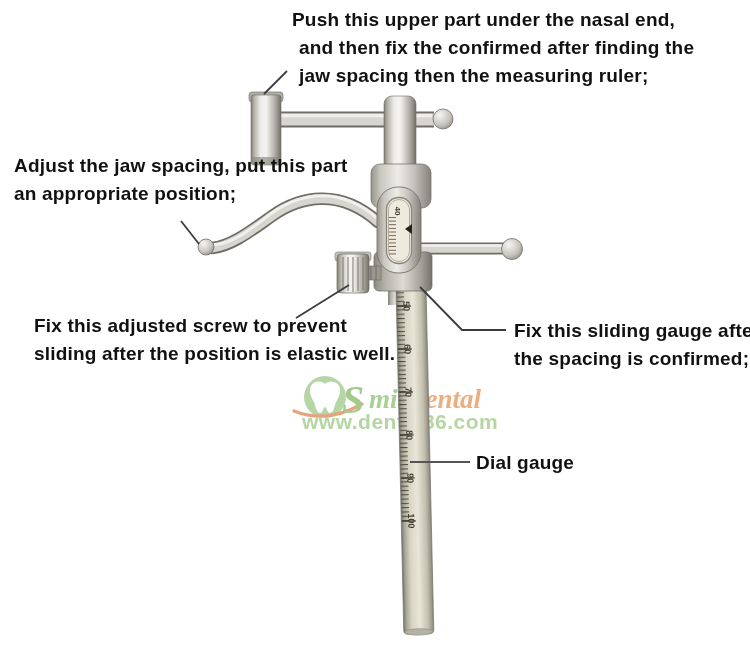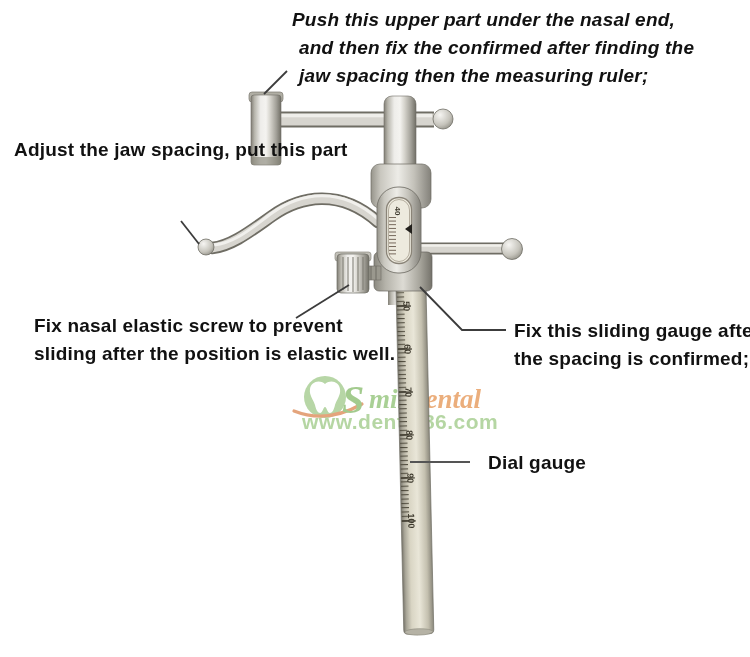--- a/index.html
+++ b/index.html
@@ -165,37 +165,38 @@
 
     <g stroke="#3c3c3c" stroke-width="1.8" fill="none">
       <line x1="287" y1="71" x2="264" y2="94"></line>
       <line x1="181" y1="221" x2="199" y2="244"></line>
       <line x1="296" y1="318" x2="349" y2="285"></line>
       <polyline points="420,287 462,330 506,330"></polyline>
       <line x1="410" y1="462" x2="470" y2="462" stroke="#555"></line>
     </g>
   </svg>
 
-  <div class="note" style="left:292px;top:6px;font-style:italic;">
+  <div class="note" style="left:292px;top:6px;">
     <div>Push this upper part under the nasal end,</div>
     <div style="padding-left:7px;">and then fix the confirmed after finding the</div>
     <div style="padding-left:7px;">jaw spacing then the measuring ruler;</div>
   </div>
 
-  <div class="note" style="left:14px;top:136px;">
+  <div class="note" style="left:14px;top:152px;">
     <div>Adjust the jaw spacing, put this part</div>
+    <div>an appropriate position;</div>
   </div>
 
   <div class="note" style="left:34px;top:312px;">
-    <div>Fix nasal elastic screw to prevent</div>
+    <div>Fix this adjusted screw to prevent</div>
     <div>sliding after the position is elastic well.</div>
   </div>
 
   <div class="note" style="left:514px;top:317px;">
     <div>Fix this sliding gauge after</div>
     <div>the spacing is confirmed;</div>
   </div>
 
-  <div class="note" style="left:476px;top:449px;margin-left:12px;">
+  <div class="note" style="left:476px;top:449px;">
     <div>Dial gauge</div>
   </div>
 
 </div>
 
 </body></html>

